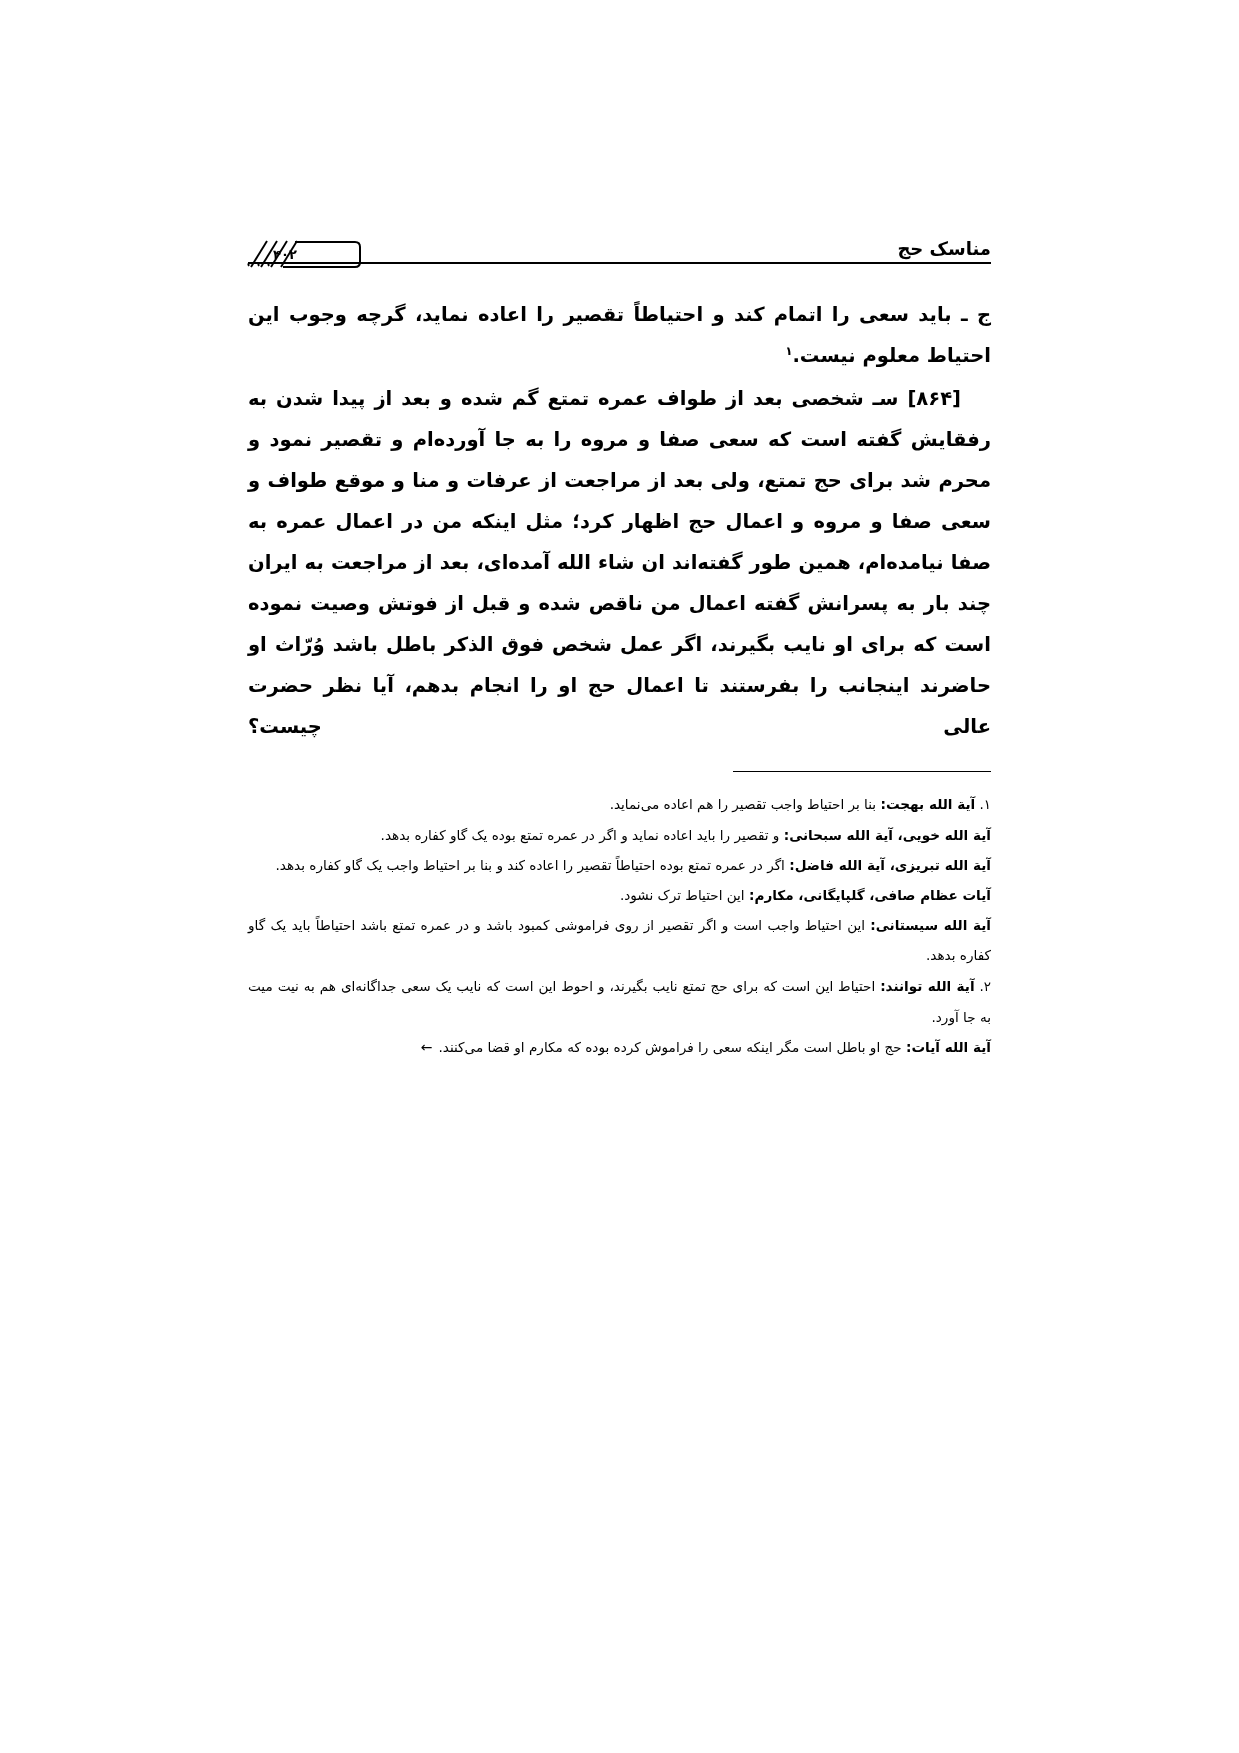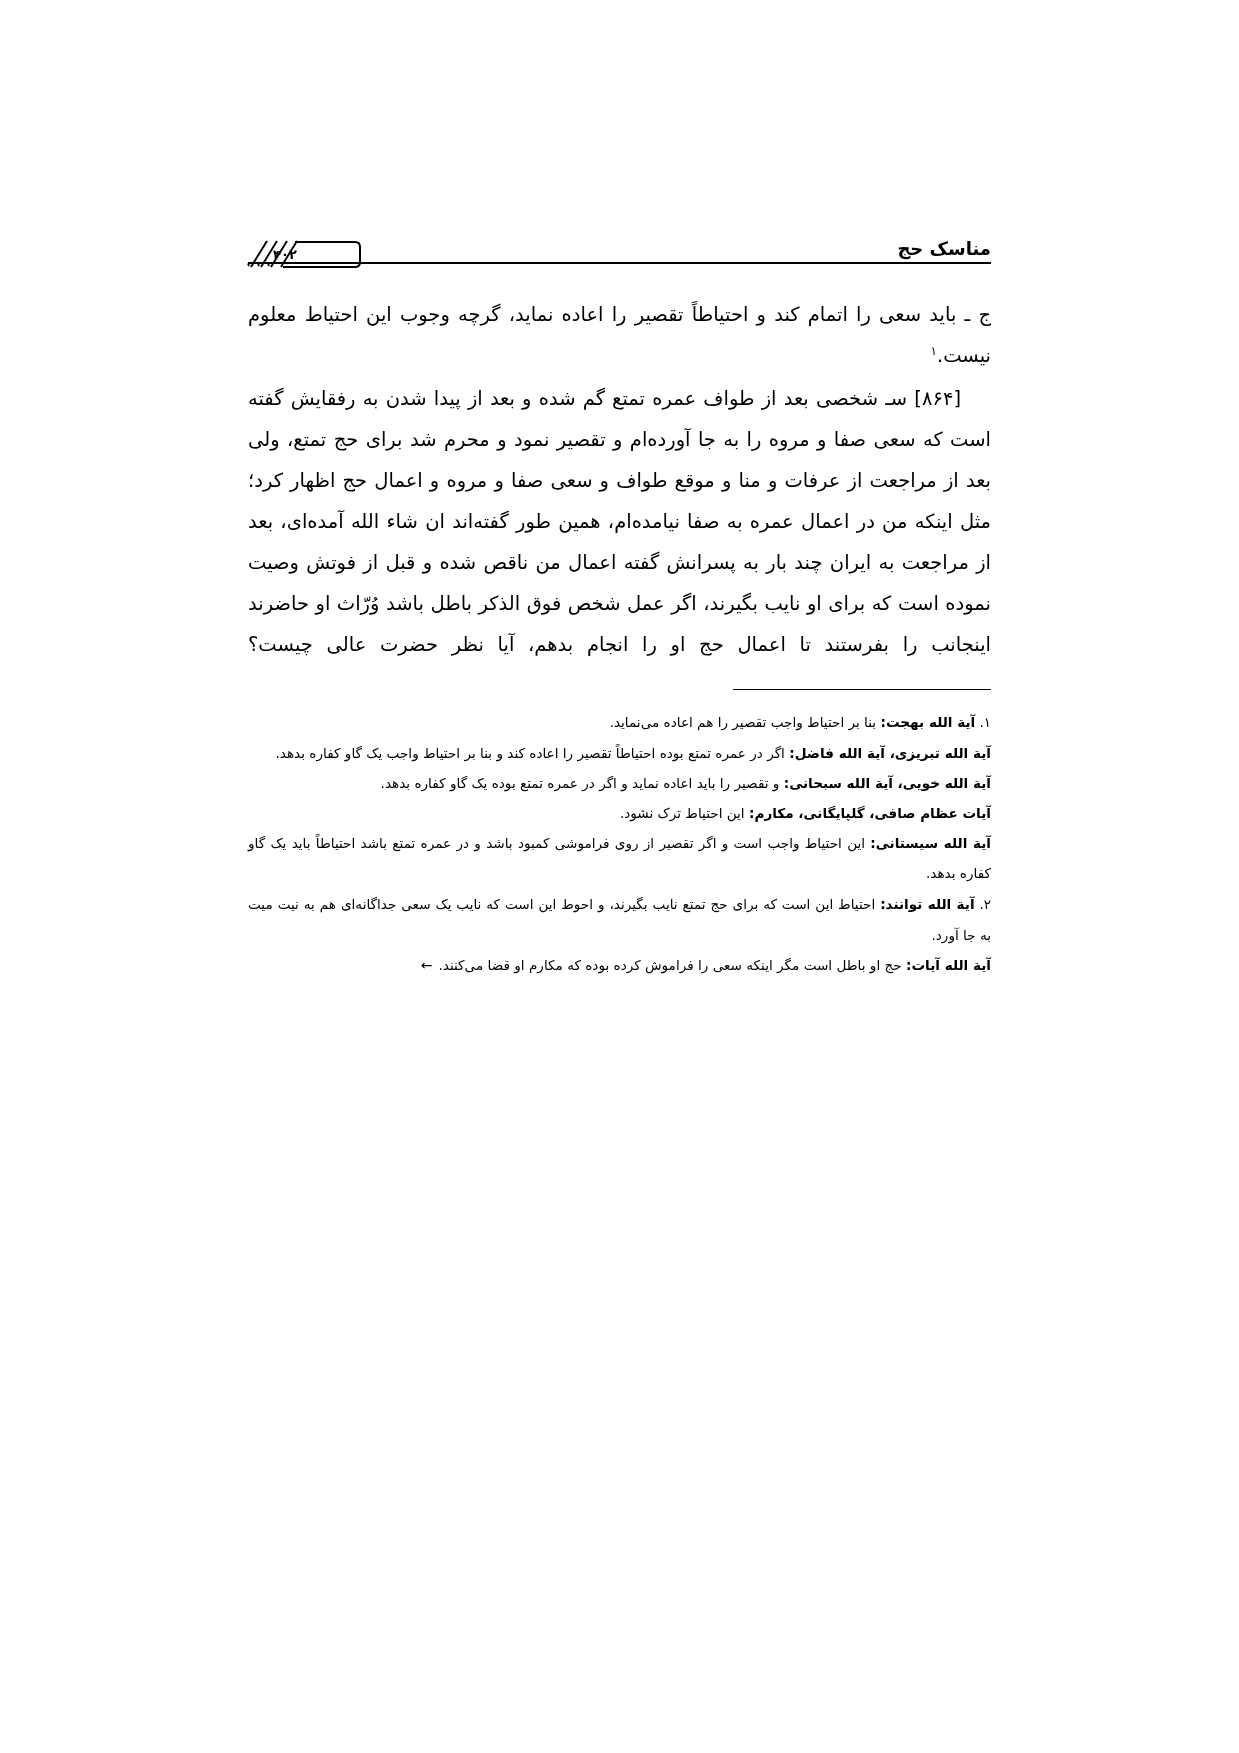--- a/index.html
+++ b/index.html
@@ -68,20 +68,21 @@
     direction: rtl;
     text-align: justify;
     text-align-last: justify;
     font-size: 19.5px;
     line-height: 41px;
     margin-top: 22px;
   }
   .body-block p {
     margin: 0 0 2px 0;
     text-indent: 0;
+    font-weight: bold;
   }
   .body-block p.indent {
     text-indent: 30px;
   }
   .body-block p.last-right {
     text-align-last: right;
   }
   .fn-ref {
     font-size: 12px;
     vertical-align: super;
@@ -159,23 +160,23 @@
 
     </div>
 
     <div class="footnote-sep"></div>
 
     <div class="footnotes">
 
       <div class="fn-group">
         <div class="footnote last-right"><span class="fn-marker">۱.</span><span> </span><span class="fn-authority">آیة الله بهجت:</span><span> بنا بر احتیاط واجب تقصیر را هم اعاده می‌نماید.</span></div>
 
+        <div class="footnote last-right"><span class="fn-authority">آیة الله خویی، آیة الله سبحانی:</span><span> و تقصیر را باید اعاده نماید و اگر در عمره تمتع بوده یک گاو کفاره بدهد.</span></div>
+
         <div class="footnote last-right"><span class="fn-authority">آیة الله تبریزی، آیة الله فاضل:</span><span> اگر در عمره تمتع بوده احتیاطاً تقصیر را اعاده کند و بنا بر احتیاط واجب یک گاو کفاره بدهد.</span></div>
-
-        <div class="footnote last-right"><span class="fn-authority">آیة الله خویی، آیة الله سبحانی:</span><span> و تقصیر را باید اعاده نماید و اگر در عمره تمتع بوده یک گاو کفاره بدهد.</span></div>
 
 
         <div class="footnote last-right"><span class="fn-authority">آیات عظام صافی، گلپایگانی، مکارم:</span><span> این احتیاط ترک نشود.</span></div>
 
         <div class="footnote last-right"><span class="fn-authority">آیة الله سیستانی:</span><span> این احتیاط واجب است و اگر تقصیر از روی فراموشی کمبود باشد و در عمره تمتع باشد احتیاطاً باید یک گاو کفاره بدهد.</span></div>
       </div>
 
       <div class="fn-group">
         <div class="footnote last-right"><span class="fn-marker">۲.</span><span> </span><span class="fn-authority">آیة الله توانند:</span><span> احتیاط این است که برای حج تمتع نایب بگیرند، و احوط این است که نایب یک سعی جداگانه‌ای هم به نیت میت به جا آورد.</span></div>
 

